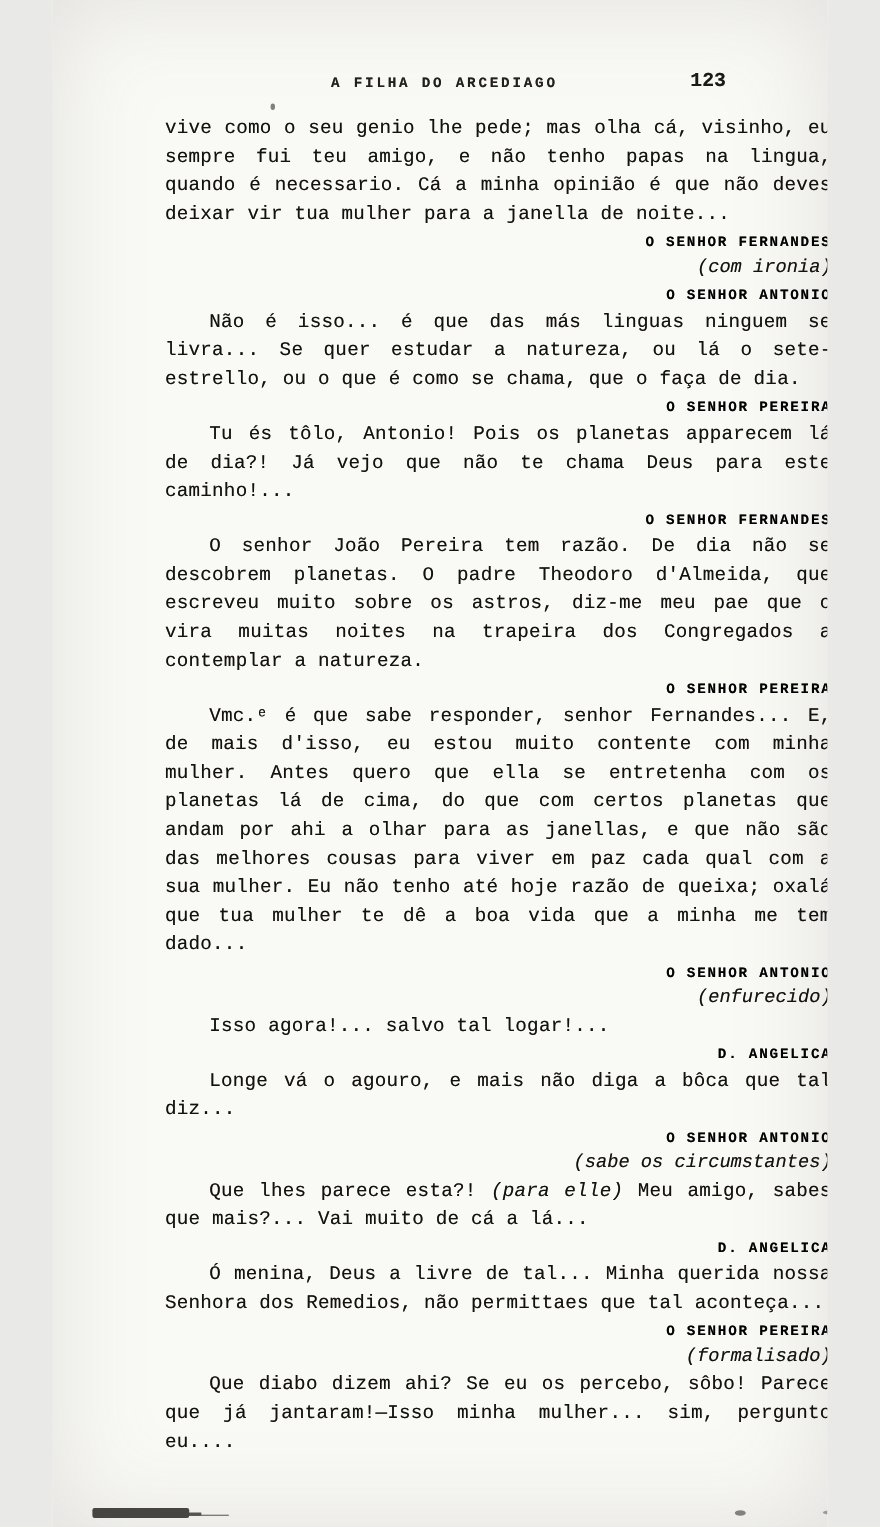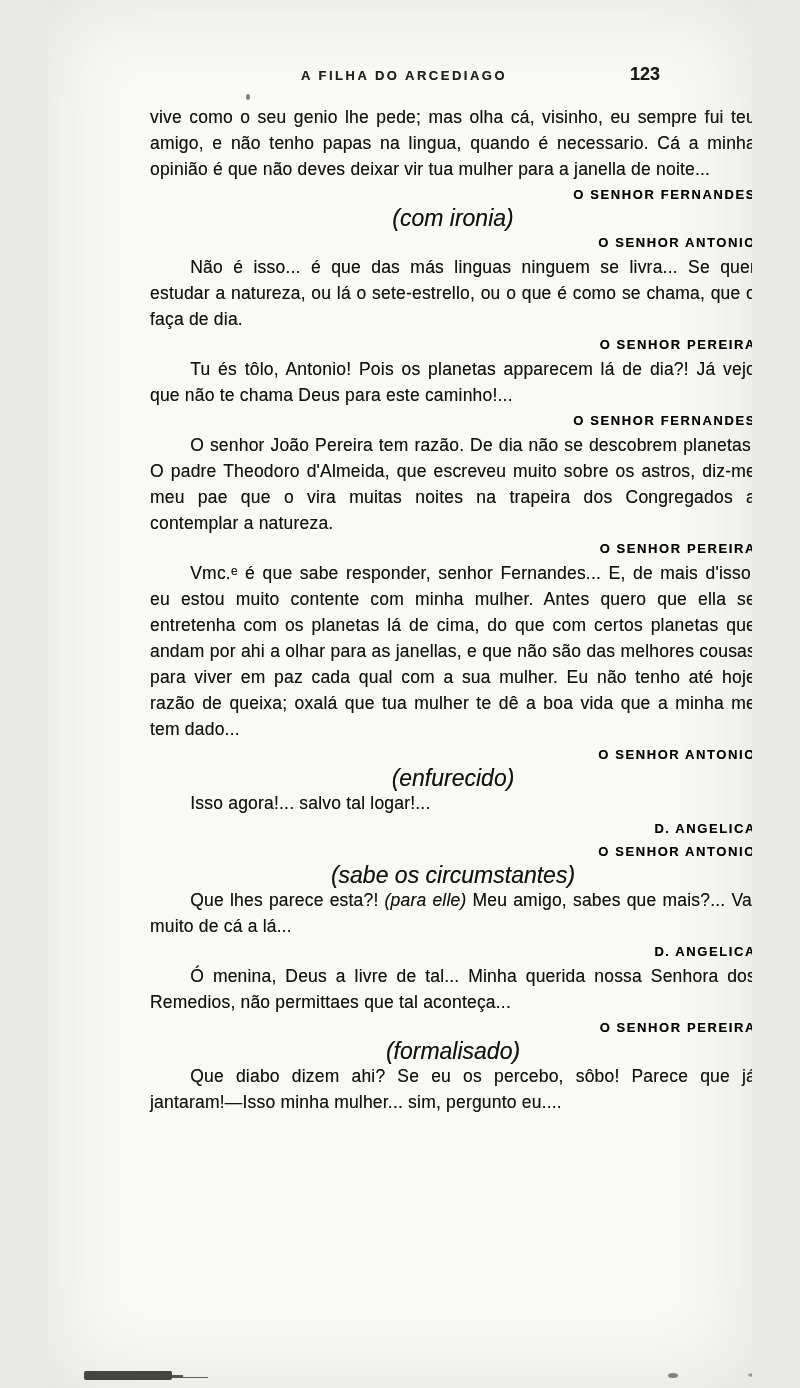--- a/index.html
+++ b/index.html
@@ -8,21 +8,21 @@
     background: #e9e9e7;
   }
   .sheet {
     position: relative;
     width: 704px;
     height: 1388px;
     margin: 0 auto;
     background: #f9f9f6;
     box-shadow: inset 0 0 90px rgba(120,118,110,0.18);
     overflow: hidden;
-    font-family: Liberation Sans, sans-serif;
+    font-family: Liberation Mono, monospace;
     color: #141210;
   }
   
   .running-head {
     position: absolute;
     top: 68px;
     left: 100px;
     right: 92px;
     height: 24px;
   }
@@ -65,23 +65,23 @@
     margin: 3px 0 1px 0;
     text-align: right;
     font-size: 13px;
     font-weight: 700;
     letter-spacing: 1.6px;
     line-height: 20px;
     color: #000000;
   }
   .stage {
     margin: 0;
-    text-align: center;
+    text-align: right;
     font-style: italic;
-    font-size: 23px;
+    font-size: 17px;
     line-height: 24px;
   }
   .em { font-style: italic; }
   
   .smudge-bar {
     position: absolute;
     left: 36px;
     bottom: 8px;
     width: 88px;
     height: 9px;
@@ -140,20 +140,21 @@
       <div class="speaker">O SENHOR PEREIRA</div>
       <p class="para indent">Tu és tôlo, Antonio! Pois os planetas apparecem lá de dia?! Já vejo que não te chama Deus para este caminho!...</p>
       <div class="speaker">O SENHOR FERNANDES</div>
       <p class="para indent">O senhor João Pereira tem razão. De dia não se descobrem planetas. O padre Theodoro d'Almeida, que escreveu muito sobre os astros, diz-me meu pae que o vira muitas noites na trapeira dos Congregados a contemplar a natureza.</p>
       <div class="speaker">O SENHOR PEREIRA</div>
       <p class="para indent">Vmc.ᵉ é que sabe responder, senhor Fernandes... E, de mais d'isso, eu estou muito contente com minha mulher. Antes quero que ella se entretenha com os planetas lá de cima, do que com certos planetas que andam por ahi a olhar para as janellas, e que não são das melhores cousas para viver em paz cada qual com a sua mulher. Eu não tenho até hoje razão de queixa; oxalá que tua mulher te dê a boa vida que a minha me tem dado...</p>
       <div class="speaker">O SENHOR ANTONIO</div>
       <div class="stage">(enfurecido)</div>
       <p class="para indent">Isso agora!... salvo tal logar!...</p>
       <div class="speaker">D. ANGELICA</div>
+      <p class="para indent">Longe vá o agouro, e mais não diga a bôca que tal diz...</p>
       <div class="speaker">O SENHOR ANTONIO</div>
       <div class="stage">(sabe os circumstantes)</div>
       <p class="para indent"><span>Que lhes parece esta?! </span><span class="em">(para elle)</span><span> Meu amigo, sabes que mais?... Vai muito de cá a lá...</span></p>
       <div class="speaker">D. ANGELICA</div>
       <p class="para indent">Ó menina, Deus a livre de tal... Minha querida nossa Senhora dos Remedios, não permittaes que tal aconteça...</p>
       <div class="speaker">O SENHOR PEREIRA</div>
       <div class="stage">(formalisado)</div>
       <p class="para indent">Que diabo dizem ahi? Se eu os percebo, sôbo! Parece que já jantaram!—Isso minha mulher... sim, pergunto eu....</p>
     </div>
 

